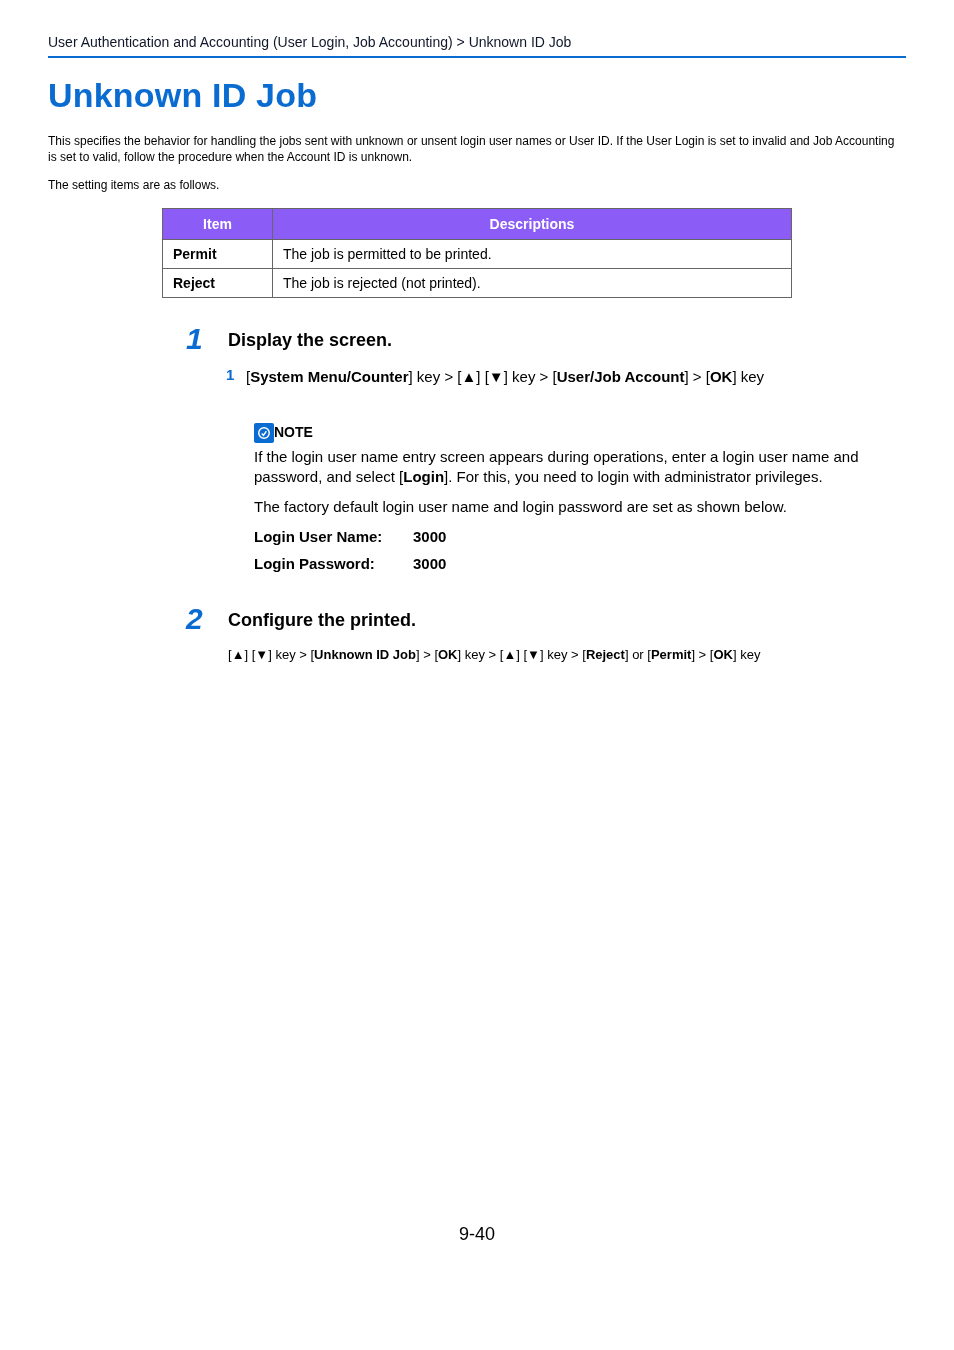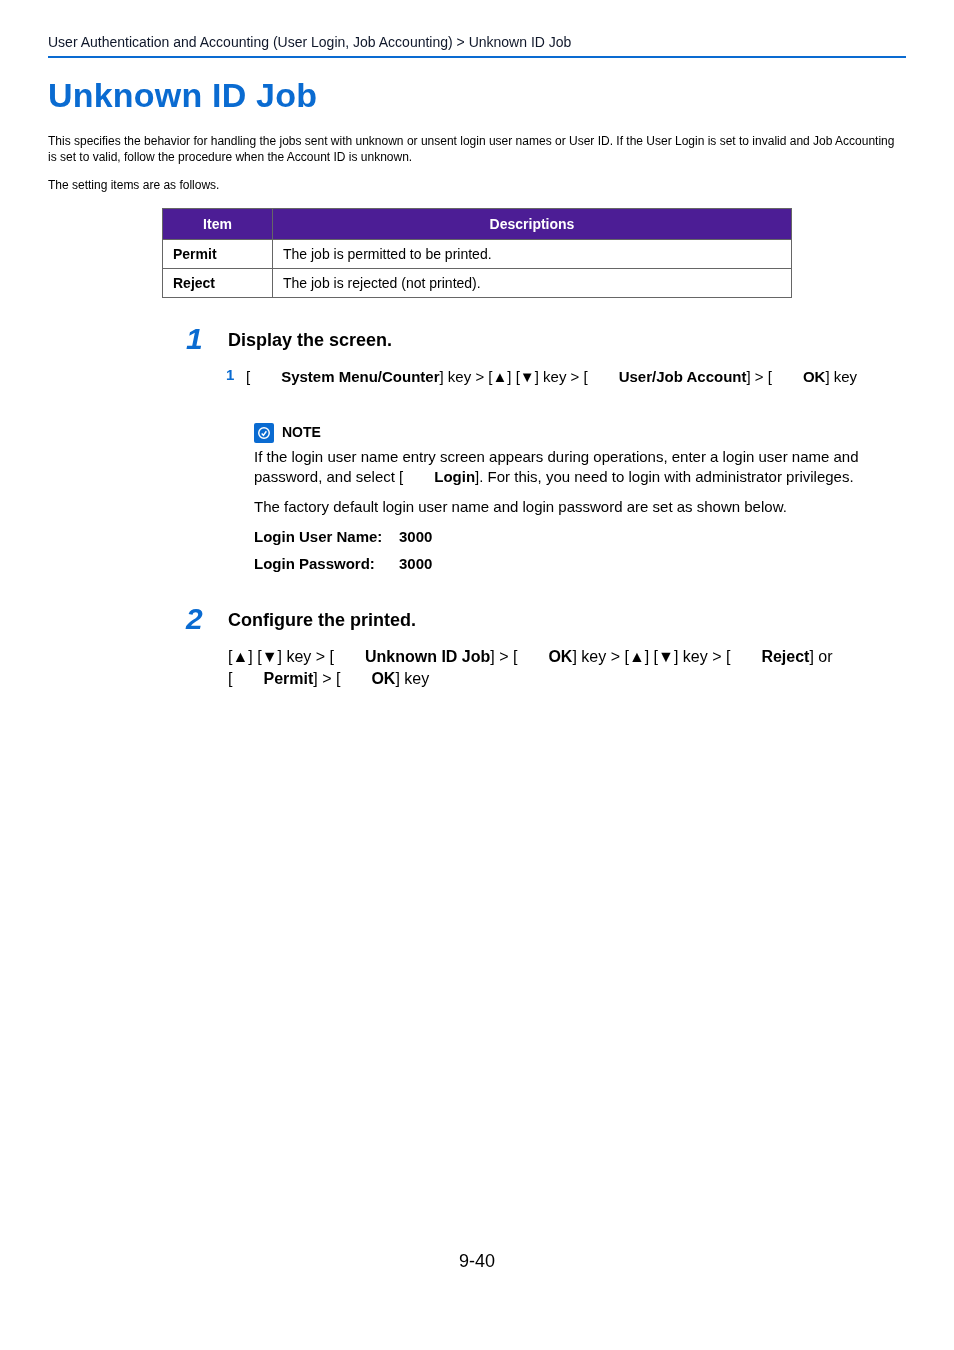--- a/index.html
+++ b/index.html
@@ -36,21 +36,21 @@
     font-size: 12px;
     line-height: 1.35;
     margin: 0 0 12px 0;
   }
   table.info {
     border-collapse: collapse;
     width: 630px;
     margin: 14px auto 26px auto;
   }
   table.info th {
-    background: #4c1d95;
+    background: #8b5cf6;
     color: #fff;
     font-weight: bold;
     font-size: 14px;
     padding: 7px 10px;
     border: 1px solid #666;
     text-align: center;
   }
   table.info td {
     border: 1px solid #666;
     padding: 6px 10px;
@@ -92,31 +92,30 @@
     color: #0a6bd1;
     font-weight: 900;
     font-size: 15px;
     width: 20px;
     flex-shrink: 0;
   }
   .substep-text {
     font-size: 15px;
     line-height: 1.4;
   }
-  b { font-weight: bold; padding-left: 31px; }
+  b { font-weight: bold; }
   .note-box {
     margin-left: 206px;
     margin-right: 20px;
     font-size: 15px;
     line-height: 1.35;
   }
   .note-header {
     display: flex;
     align-items: center;
-    gap: 8px;
     margin-bottom: 4px;
     margin-top: 36px;
   }
   .note-icon {
     width: 20px;
     height: 20px;
     background: #0a6bd1;
     display: flex;
     align-items: center;
     justify-content: center;
@@ -124,28 +123,29 @@
     font-size: 13px;
     border-radius: 2px;
   }
   .note-title {
     font-weight: bold;
     font-size: 14px;
   }
   .note-body { margin-bottom: 10px; }
   .cred-row {
     display: flex;
+    gap: 14px;
     font-weight: bold;
     margin-top: 6px;
   }
   .cred-label { width: 145px; }
   .step2-wrap { margin-top: 30px; }
   .step2-text {
     margin-left: 180px;
-    font-size: 16px;
+    font-size: 13px;
     line-height: 1.4;
   }
   .pagenum {
     text-align: center;
     font-size: 18px;
     margin-top: 560px;
   }
 </style>
 </head>
 <body>

